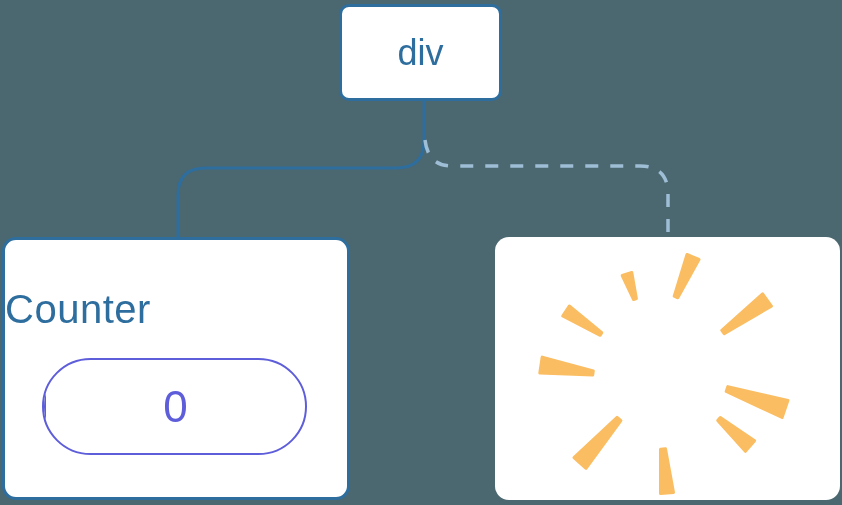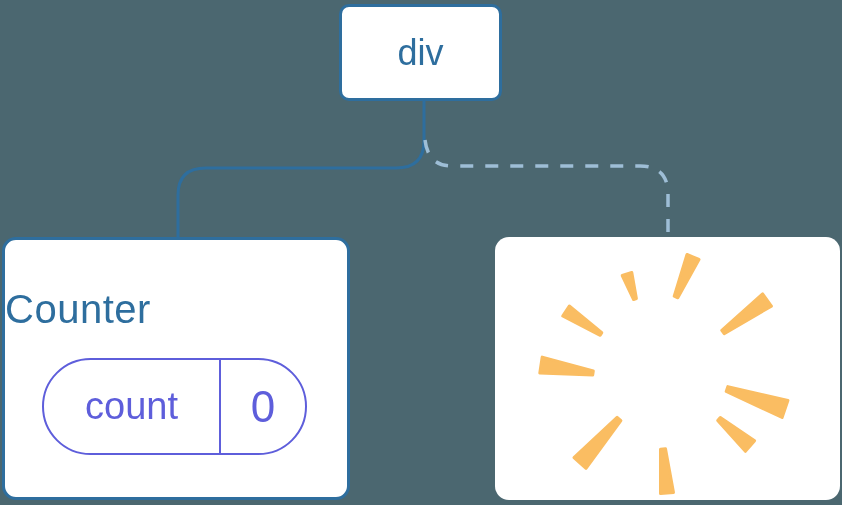--- a/index.html
+++ b/index.html
@@ -100,21 +100,20 @@
     <path class="edge-dashed" d="M425,140 Q428,166 452,166 H640 Q668,166 668,194 V240"></path>
   </svg>
 
   <div class="node-root">
     <span>div</span>
   </div>
 
   <div class="card card-counter">
     <div class="counter-title">Counter</div>
     <div class="state-pill">
-      <div class="state-key">count</div>
       <div class="state-value">0</div>
     </div>
   </div>
 
   <div class="card card-removed">
     <svg class="poof-svg" id="poof" viewBox="0 0 345 263" xmlns="http://www.w3.org/2000/svg">
         <polygon points="141.4,61.5 136.8,35.5 127.2,38.5 138.6,62.5" fill="var(--orange, #FABD62)" stroke="var(--orange, #FABD62)" stroke-width="3" stroke-linejoin="round"></polygon>
         <polygon points="182.8,60.8 204.0,22.5 192.0,17.5 179.2,59.2" fill="var(--orange, #FABD62)" stroke="var(--orange, #FABD62)" stroke-width="3" stroke-linejoin="round"></polygon>
         <polygon points="229.2,96.6 276.4,69.1 267.6,56.9 226.8,93.4" fill="var(--orange, #FABD62)" stroke="var(--orange, #FABD62)" stroke-width="3" stroke-linejoin="round"></polygon>
         <polygon points="106.8,95.7 74.3,69.0 67.7,79.0 105.2,98.3" fill="var(--orange, #FABD62)" stroke="var(--orange, #FABD62)" stroke-width="3" stroke-linejoin="round"></polygon>

